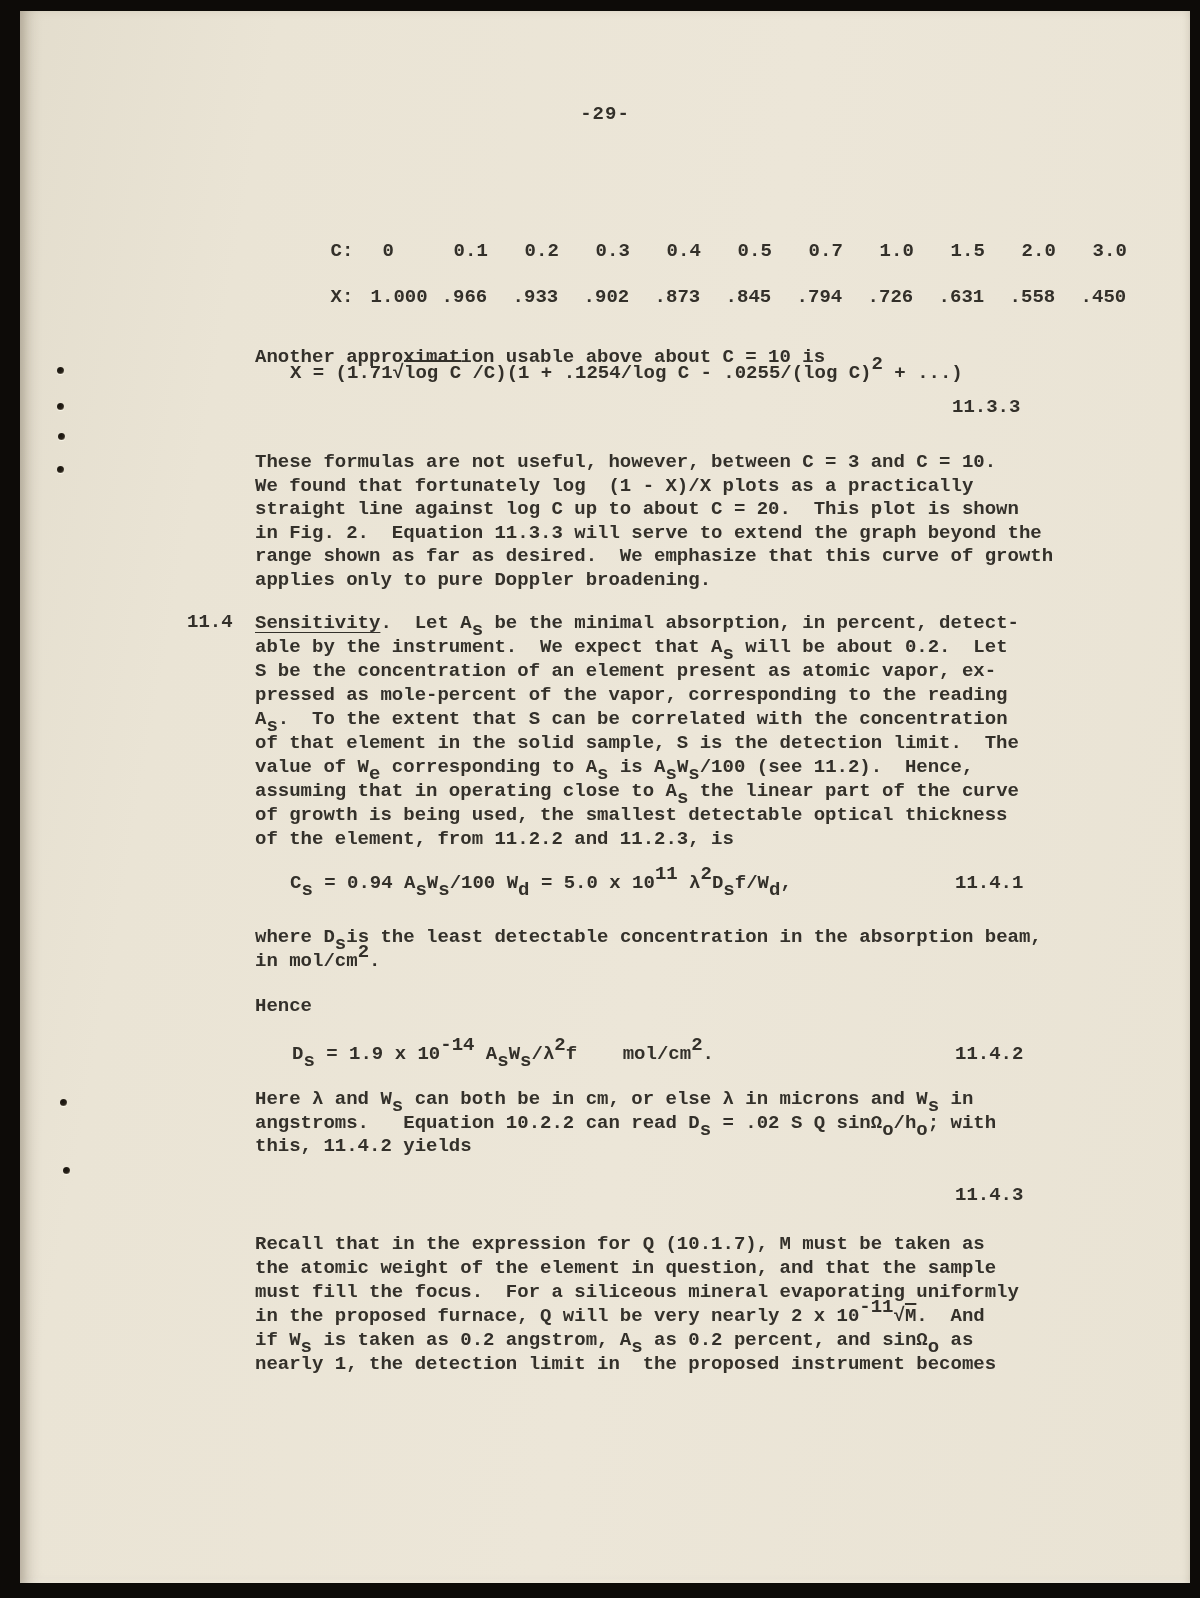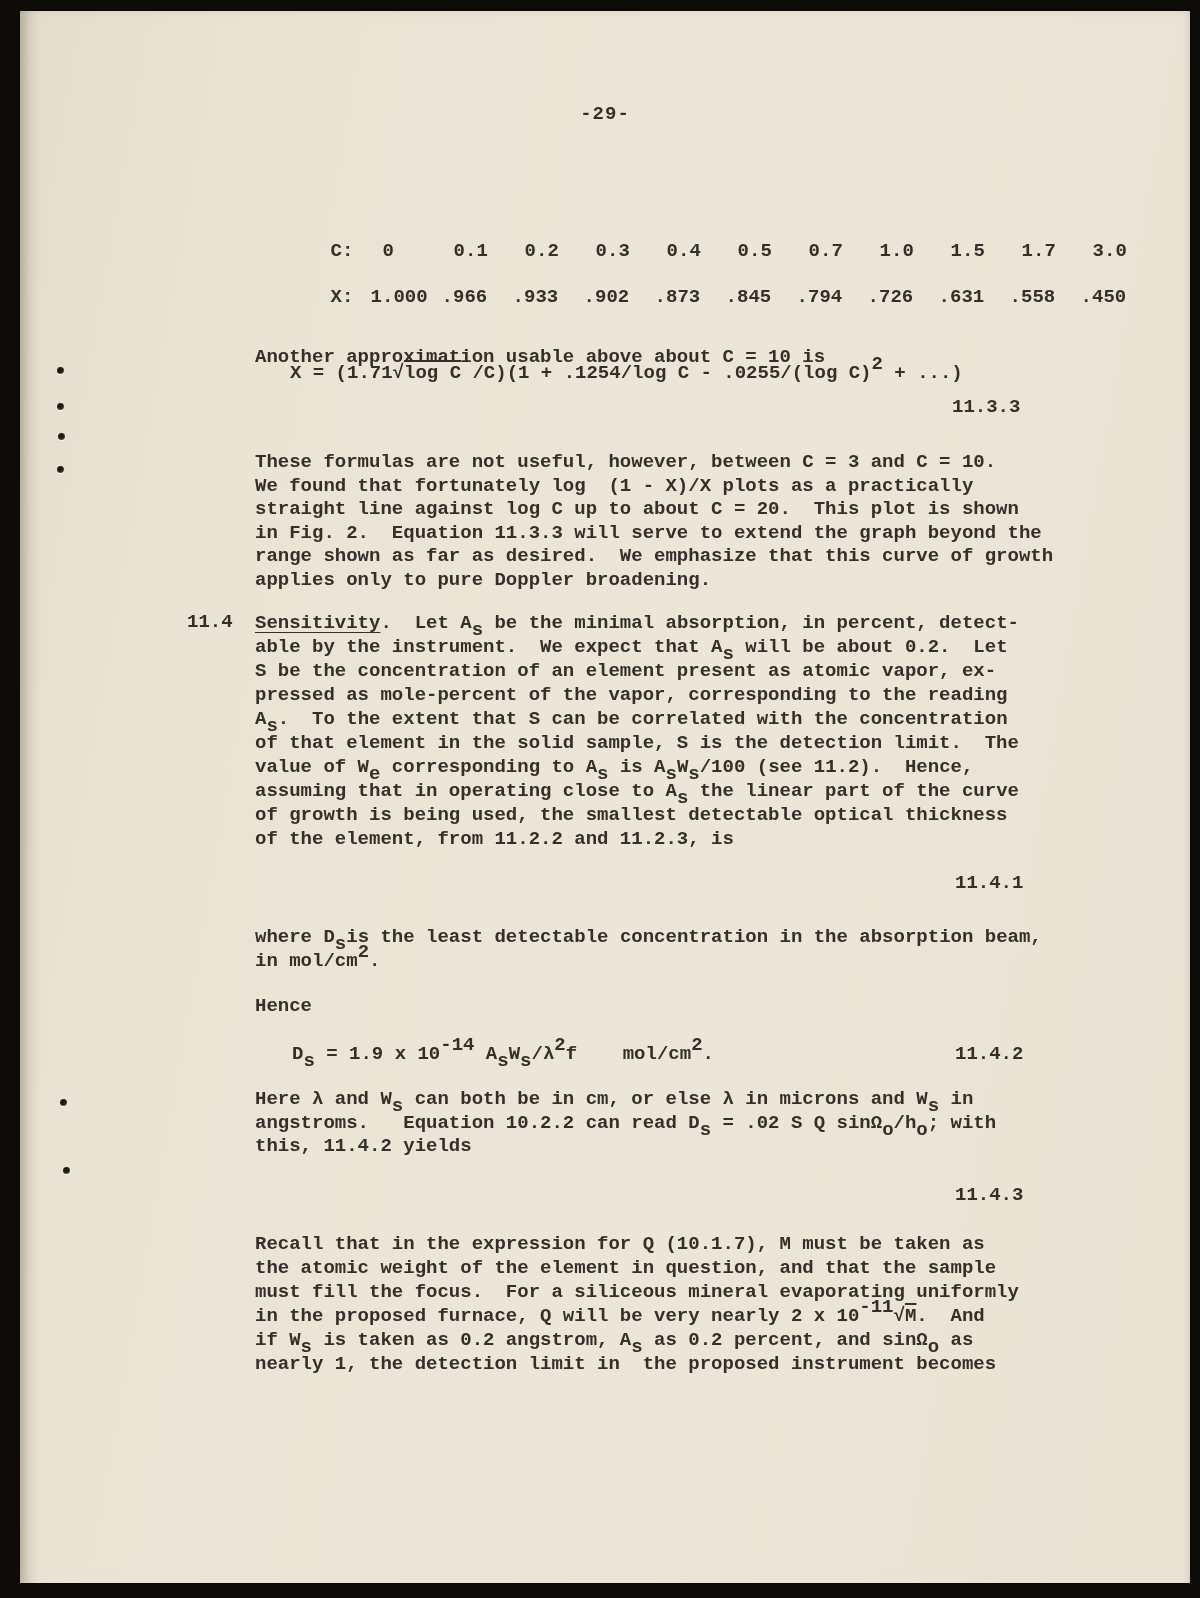--- a/index.html
+++ b/index.html
@@ -49,36 +49,37 @@
   <div class="punch" style="left:37px;top:392px;"></div>
   <div class="punch" style="left:38px;top:422px;"></div>
   <div class="punch" style="left:37px;top:455px;"></div>
   <div class="punch" style="left:40px;top:1088px;"></div>
   <div class="punch" style="left:43px;top:1156px;"></div>
 
   <div class="abs pagenum" style="top:92px;">-29-</div>
 
 
   <div class="abs" style="left:265px;top:207px;">
-    <span class="tlabel">C:</span><span class="tcells crow"><span class="tcell">0</span><span class="tcell">0.1</span><span class="tcell">0.2</span><span class="tcell">0.3</span><span class="tcell">0.4</span><span class="tcell">0.5</span><span class="tcell">0.7</span><span class="tcell">1.0</span><span class="tcell">1.5</span><span class="tcell">1.7</span><span class="tcell">3.0</span></span>
+    <span class="tlabel">C:</span><span class="tcells crow"><span class="tcell">0</span><span class="tcell">0.1</span><span class="tcell">0.2</span><span class="tcell">0.3</span><span class="tcell">0.4</span><span class="tcell">0.5</span><span class="tcell">0.7</span><span class="tcell">1.0</span><span class="tcell">1.5</span><span class="tcell">2.0</span><span class="tcell">3.0</span></span>
   </div>
   <div class="abs" style="left:265px;top:253px;">
     <span class="tlabel">X:</span><span class="tcells"><span class="tcell">1.000</span><span class="tcell">.966</span><span class="tcell">.933</span><span class="tcell">.902</span><span class="tcell">.873</span><span class="tcell">.845</span><span class="tcell">.794</span><span class="tcell">.726</span><span class="tcell">.631</span><span class="tcell">.558</span><span class="tcell">.450</span></span>
   </div>
 
   <div class="abs" style="left:235px;top:303px;margin-top:32px;">Another approximation usable above about C = 10 is</div>
 
   <div class="abs" style="left:270px;top:351px;">X = (1.71√<span class="rad">log C</span> /C)(1 + .1254/log C - .0255/(log C)<span class="sup">2</span> + ...)</div>
   <div class="abs" style="left:932px;top:385px;font-family:Liberation Mono, monospace;">11.3.3</div>
 
   <div class="abs para lh23" style="left:235px;top:440px;"><div class="tline">These formulas are not useful, however, between C = 3 and C = 10.</div><div class="tline">We found that fortunately log  (1 - X)/X plots as a practically</div><div class="tline">straight line against log C up to about C = 20.  This plot is shown</div><div class="tline">in Fig. 2.  Equation 11.3.3 will serve to extend the graph beyond the</div><div class="tline">range shown as far as desired.  We emphasize that this curve of growth</div><div class="tline">applies only to pure Doppler broadening.</div></div>
 
   <div class="abs" style="left:167px;top:600px;">11.4</div>
   <div class="abs para lh24" style="left:235px;top:600px;"><div class="tline"><span class="und">Sensitivity</span>.  Let A<span class="sub">s</span> be the minimal absorption, in percent, detect-</div><div class="tline">able by the instrument.  We expect that A<span class="sub">s</span> will be about 0.2.  Let</div><div class="tline">S be the concentration of an element present as atomic vapor, ex-</div><div class="tline">pressed as mole-percent of the vapor, corresponding to the reading</div><div class="tline">A<span class="sub">s</span>.  To the extent that S can be correlated with the concentration</div><div class="tline">of that element in the solid sample, S is the detection limit.  The</div><div class="tline">value of W<span class="sub">e</span> corresponding to A<span class="sub">s</span> is A<span class="sub">s</span>W<span class="sub">s</span>/100 (see 11.2).  Hence,</div><div class="tline">assuming that in operating close to A<span class="sub">s</span> the linear part of the curve</div><div class="tline">of growth is being used, the smallest detectable optical thickness</div><div class="tline">of the element, from 11.2.2 and 11.2.3, is</div></div>
 
+  <div class="abs" style="left:270px;top:861px;">C<span class="sub">s</span> = 0.94 A<span class="sub">s</span>W<span class="sub">s</span>/100 W<span class="sub">d</span> = 5.0 x 10<span class="sup">11</span> λ<span class="sup">2</span>D<span class="sub">s</span>f/W<span class="sub">d</span>,</div>
   <div class="abs" style="left:935px;top:861px;">11.4.1</div>
 
   <div class="abs para lh23" style="left:235px;top:915px;"><div class="tline">where D<span class="sub">s</span>is the least detectable concentration in the absorption beam,</div><div class="tline">in mol/cm<span class="sup">2</span>.</div></div>
 
   <div class="abs" style="left:235px;top:984px;">Hence</div>
 
   <div class="abs" style="left:272px;top:1032px;">D<span class="sub">s</span> = 1.9 x 10<span class="sup">-14</span> A<span class="sub">s</span>W<span class="sub">s</span>/λ<span class="sup">2</span>f    mol/cm<span class="sup">2</span>.</div>
   <div class="abs" style="left:935px;top:1032px;">11.4.2</div>
 
   <div class="abs para lh23" style="left:235px;top:1077px;"><div class="tline">Here λ and W<span class="sub">s</span> can both be in cm, or else λ in microns and W<span class="sub">s</span> in</div><div class="tline">angstroms.   Equation 10.2.2 can read D<span class="sub">s</span> = .02 S Q sinΩ<span class="sub">o</span>/h<span class="sub">o</span>; with</div><div class="tline">this, 11.4.2 yields</div></div>

